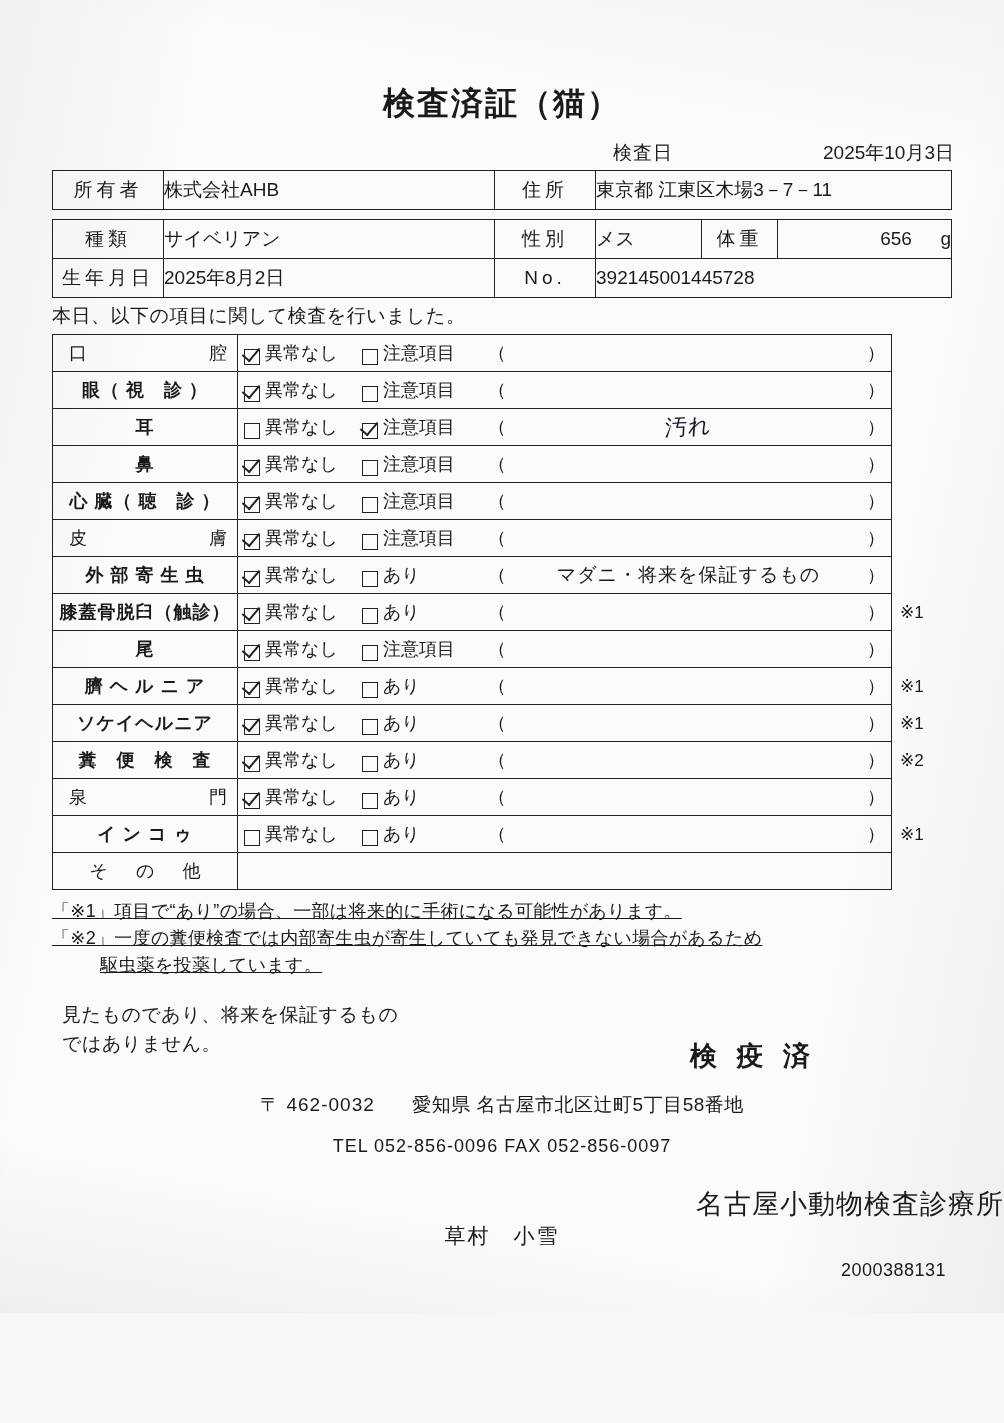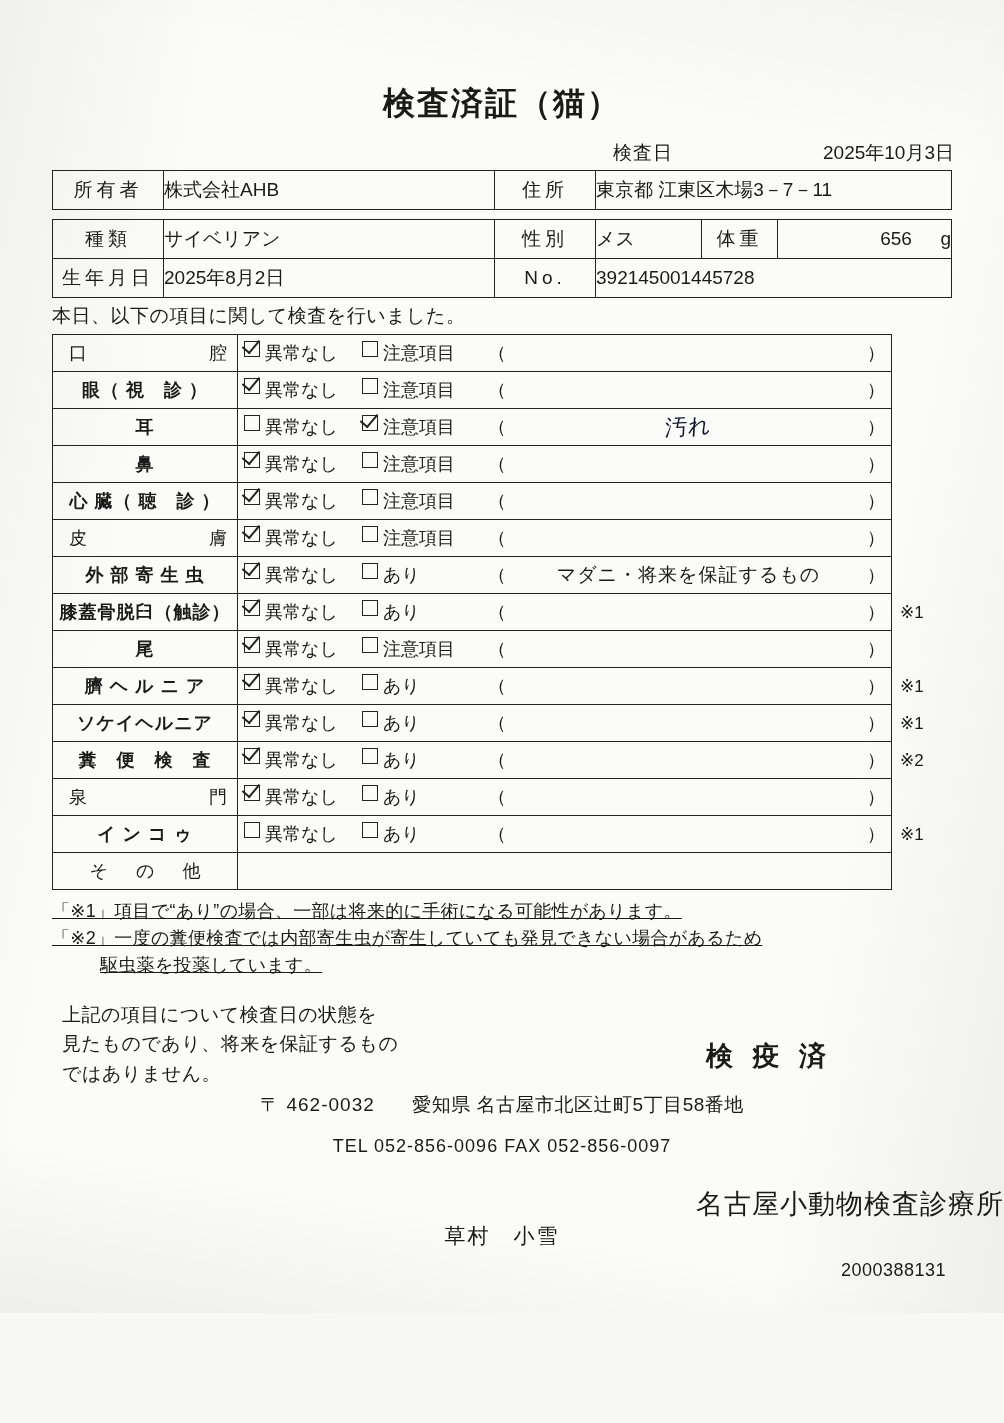--- a/index.html
+++ b/index.html
@@ -103,21 +103,21 @@
     width: 172px;
     white-space: nowrap;
   }
   td.item-name.sp3 { letter-spacing: 10px; text-indent: 10px;}
   td.item-name.sp2 { letter-spacing: 5px; text-indent: 5px;}
   td.item-name.sp1 { letter-spacing: 1px; font-weight: bold; }
   td.opts { padding-left: 6px; }
   .optwrap { display: flex; align-items: center; }
   .opt {
     display: inline-flex;
-    align-items: flex-start;
+    align-items: flex-end;
     white-space: nowrap;
   }
   .opt .bx {
     display: inline-block;
     width: 14px; height: 14px;
     border: 1.4px solid #222;
     margin-right: 5px;
     position: relative;
     flex: none;
   }
@@ -175,21 +175,20 @@
     letter-spacing: 0.5px;
   }
 
   .stamp {
     position: absolute;
     left: 690px;
     top: 1038px;
     font-size: 27px;
     letter-spacing: 6px;
     font-weight: 600;
-    margin-left: 16px;
   }
 
   .addr {
     position: absolute;
     left: 0; right: 0;
     top: 1092px;
     text-align: center;
     font-size: 19px;
     letter-spacing: 0.5px;
   }
@@ -536,21 +535,20 @@
       </tbody>
   </table>
 
   <div class="footnotes">
     <div>「※1」項目で“あり”の場合、一部は将来的に手術になる可能性があります。</div>
     <div>「※2」一度の糞便検査では内部寄生虫が寄生していても発見できない場合があるため</div>
     <div class="indent">駆虫薬を投薬しています。</div>
   </div>
 
   <div class="disclaimer">
-    <div>上記の項目について検査日の状態を</div>
     <div>見たものであり、将来を保証するもの</div>
     <div>ではありません。</div>
   </div>
 
   <div class="stamp">検 疫 済</div>
 
   <div class="addr">
     <span class="zip">〒 462-0032</span>
     <span class="gap"></span>
     <span>愛知県 名古屋市北区辻町5丁目58番地</span>

